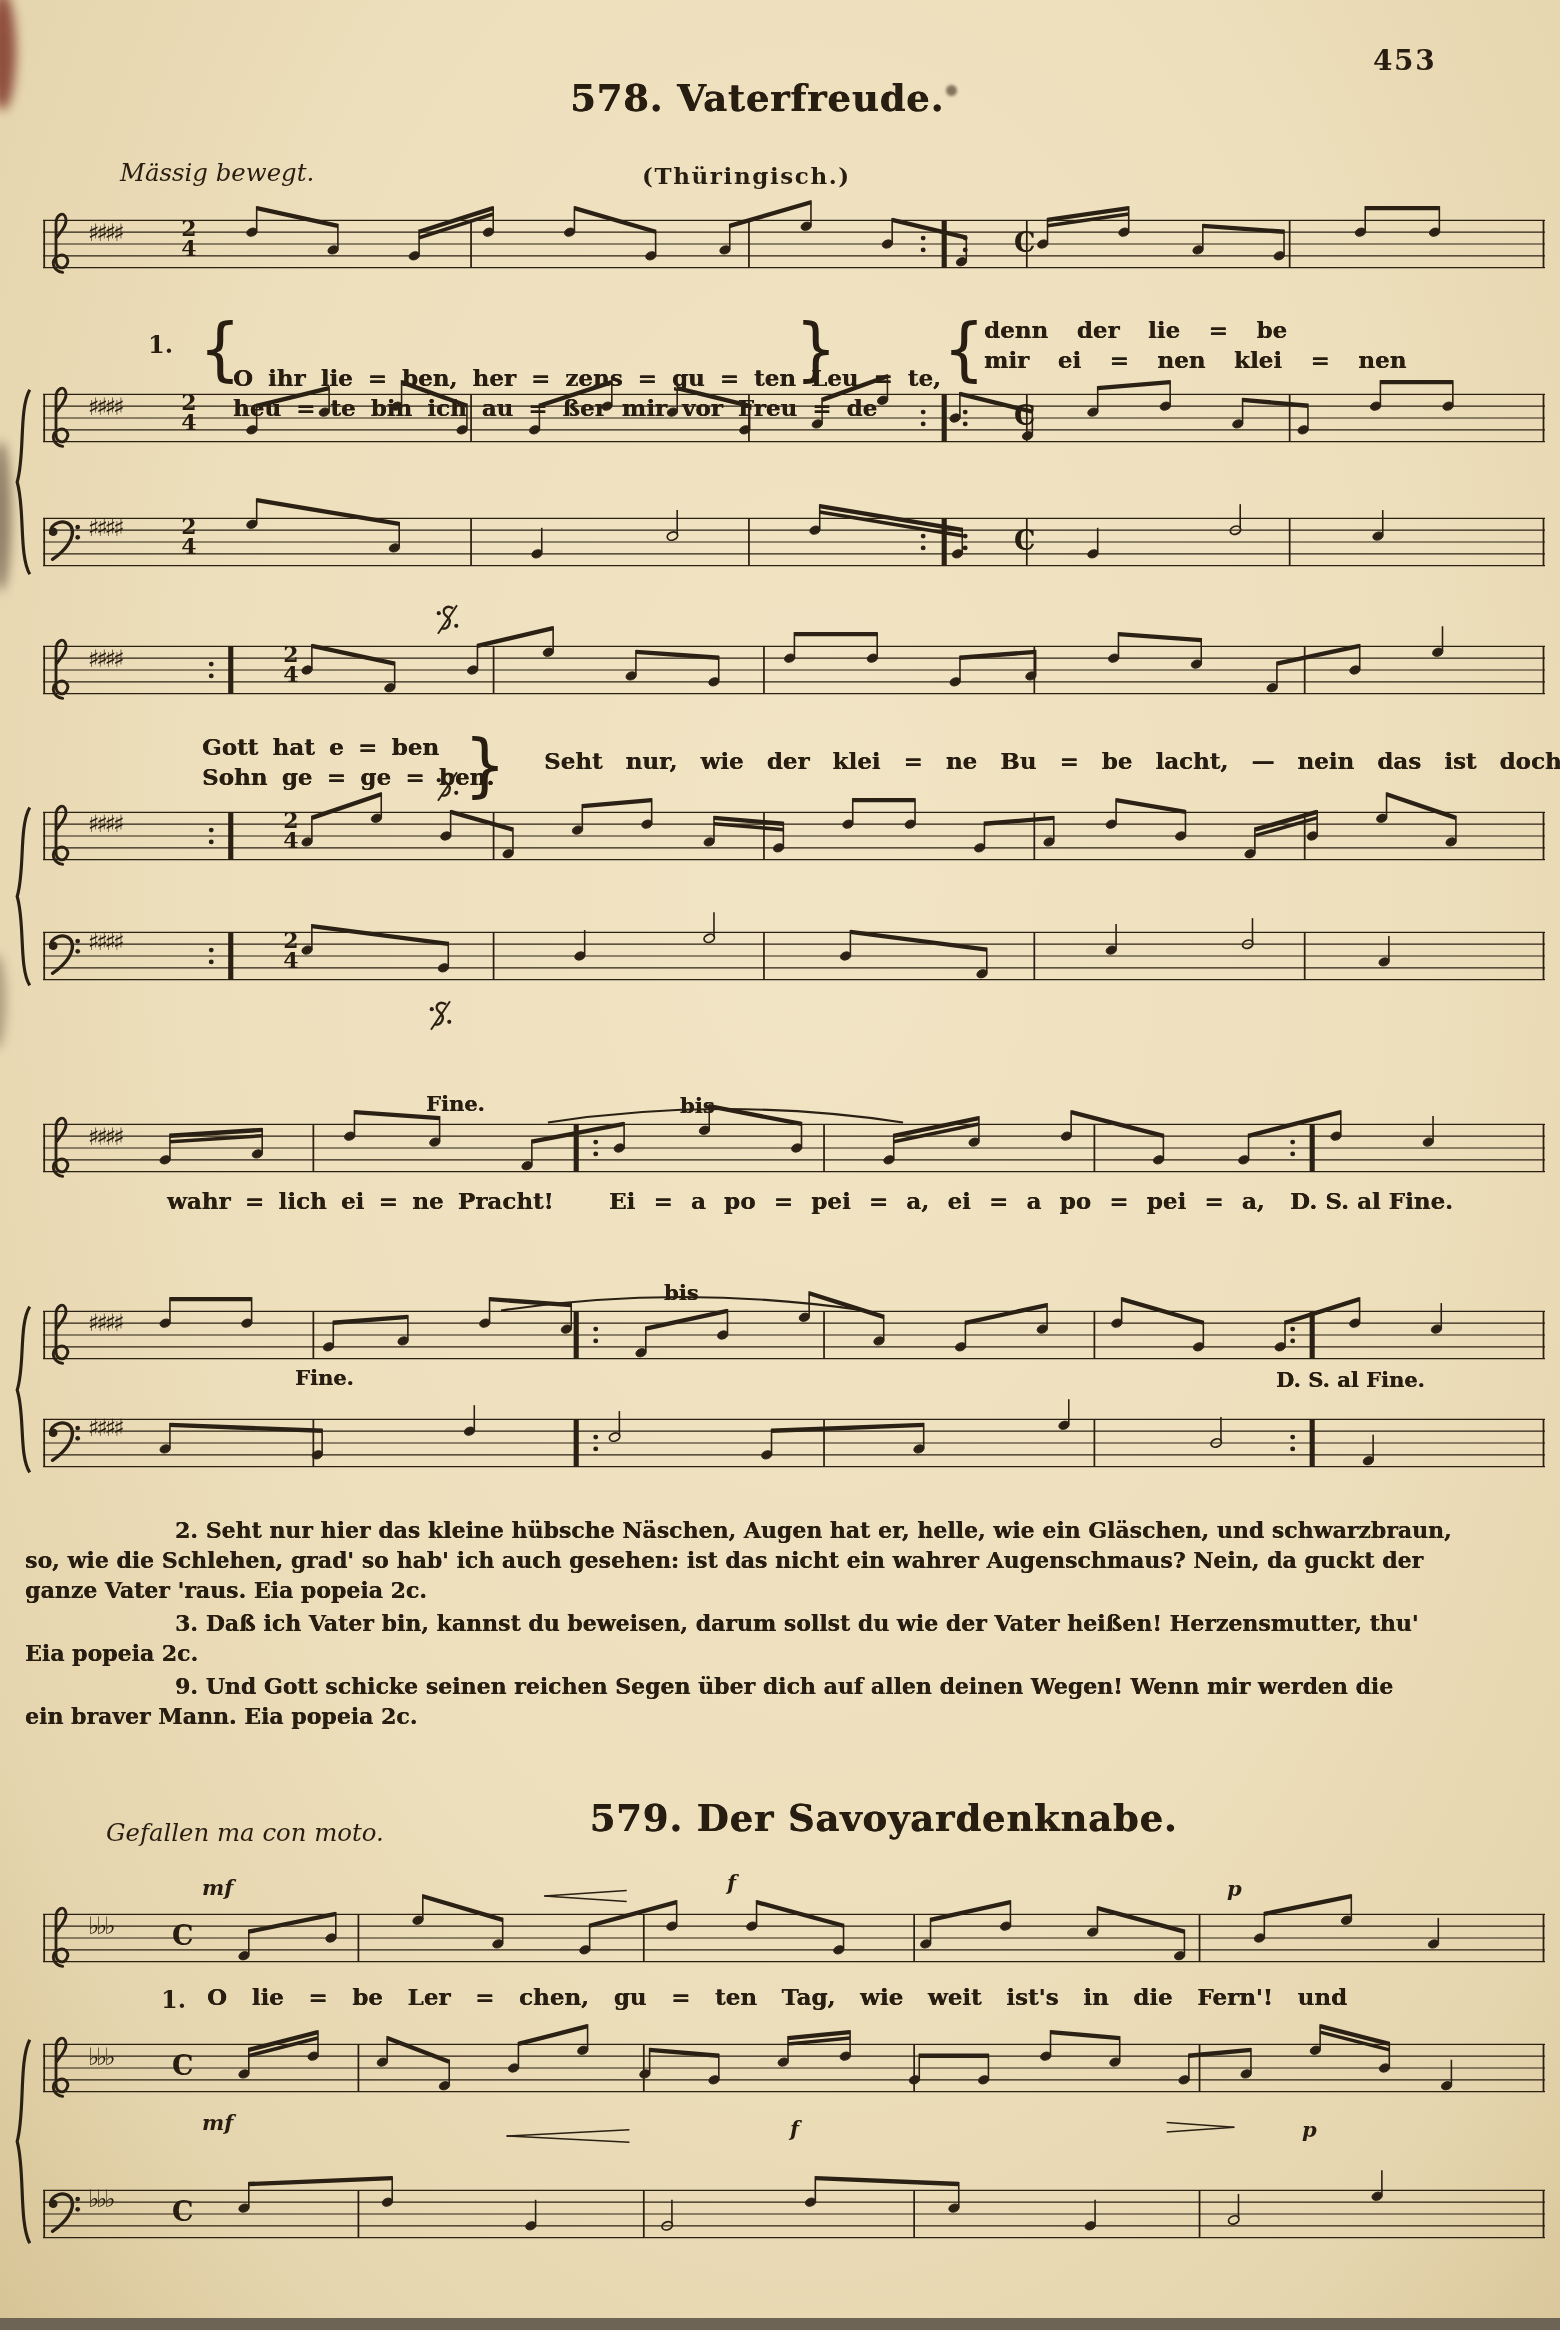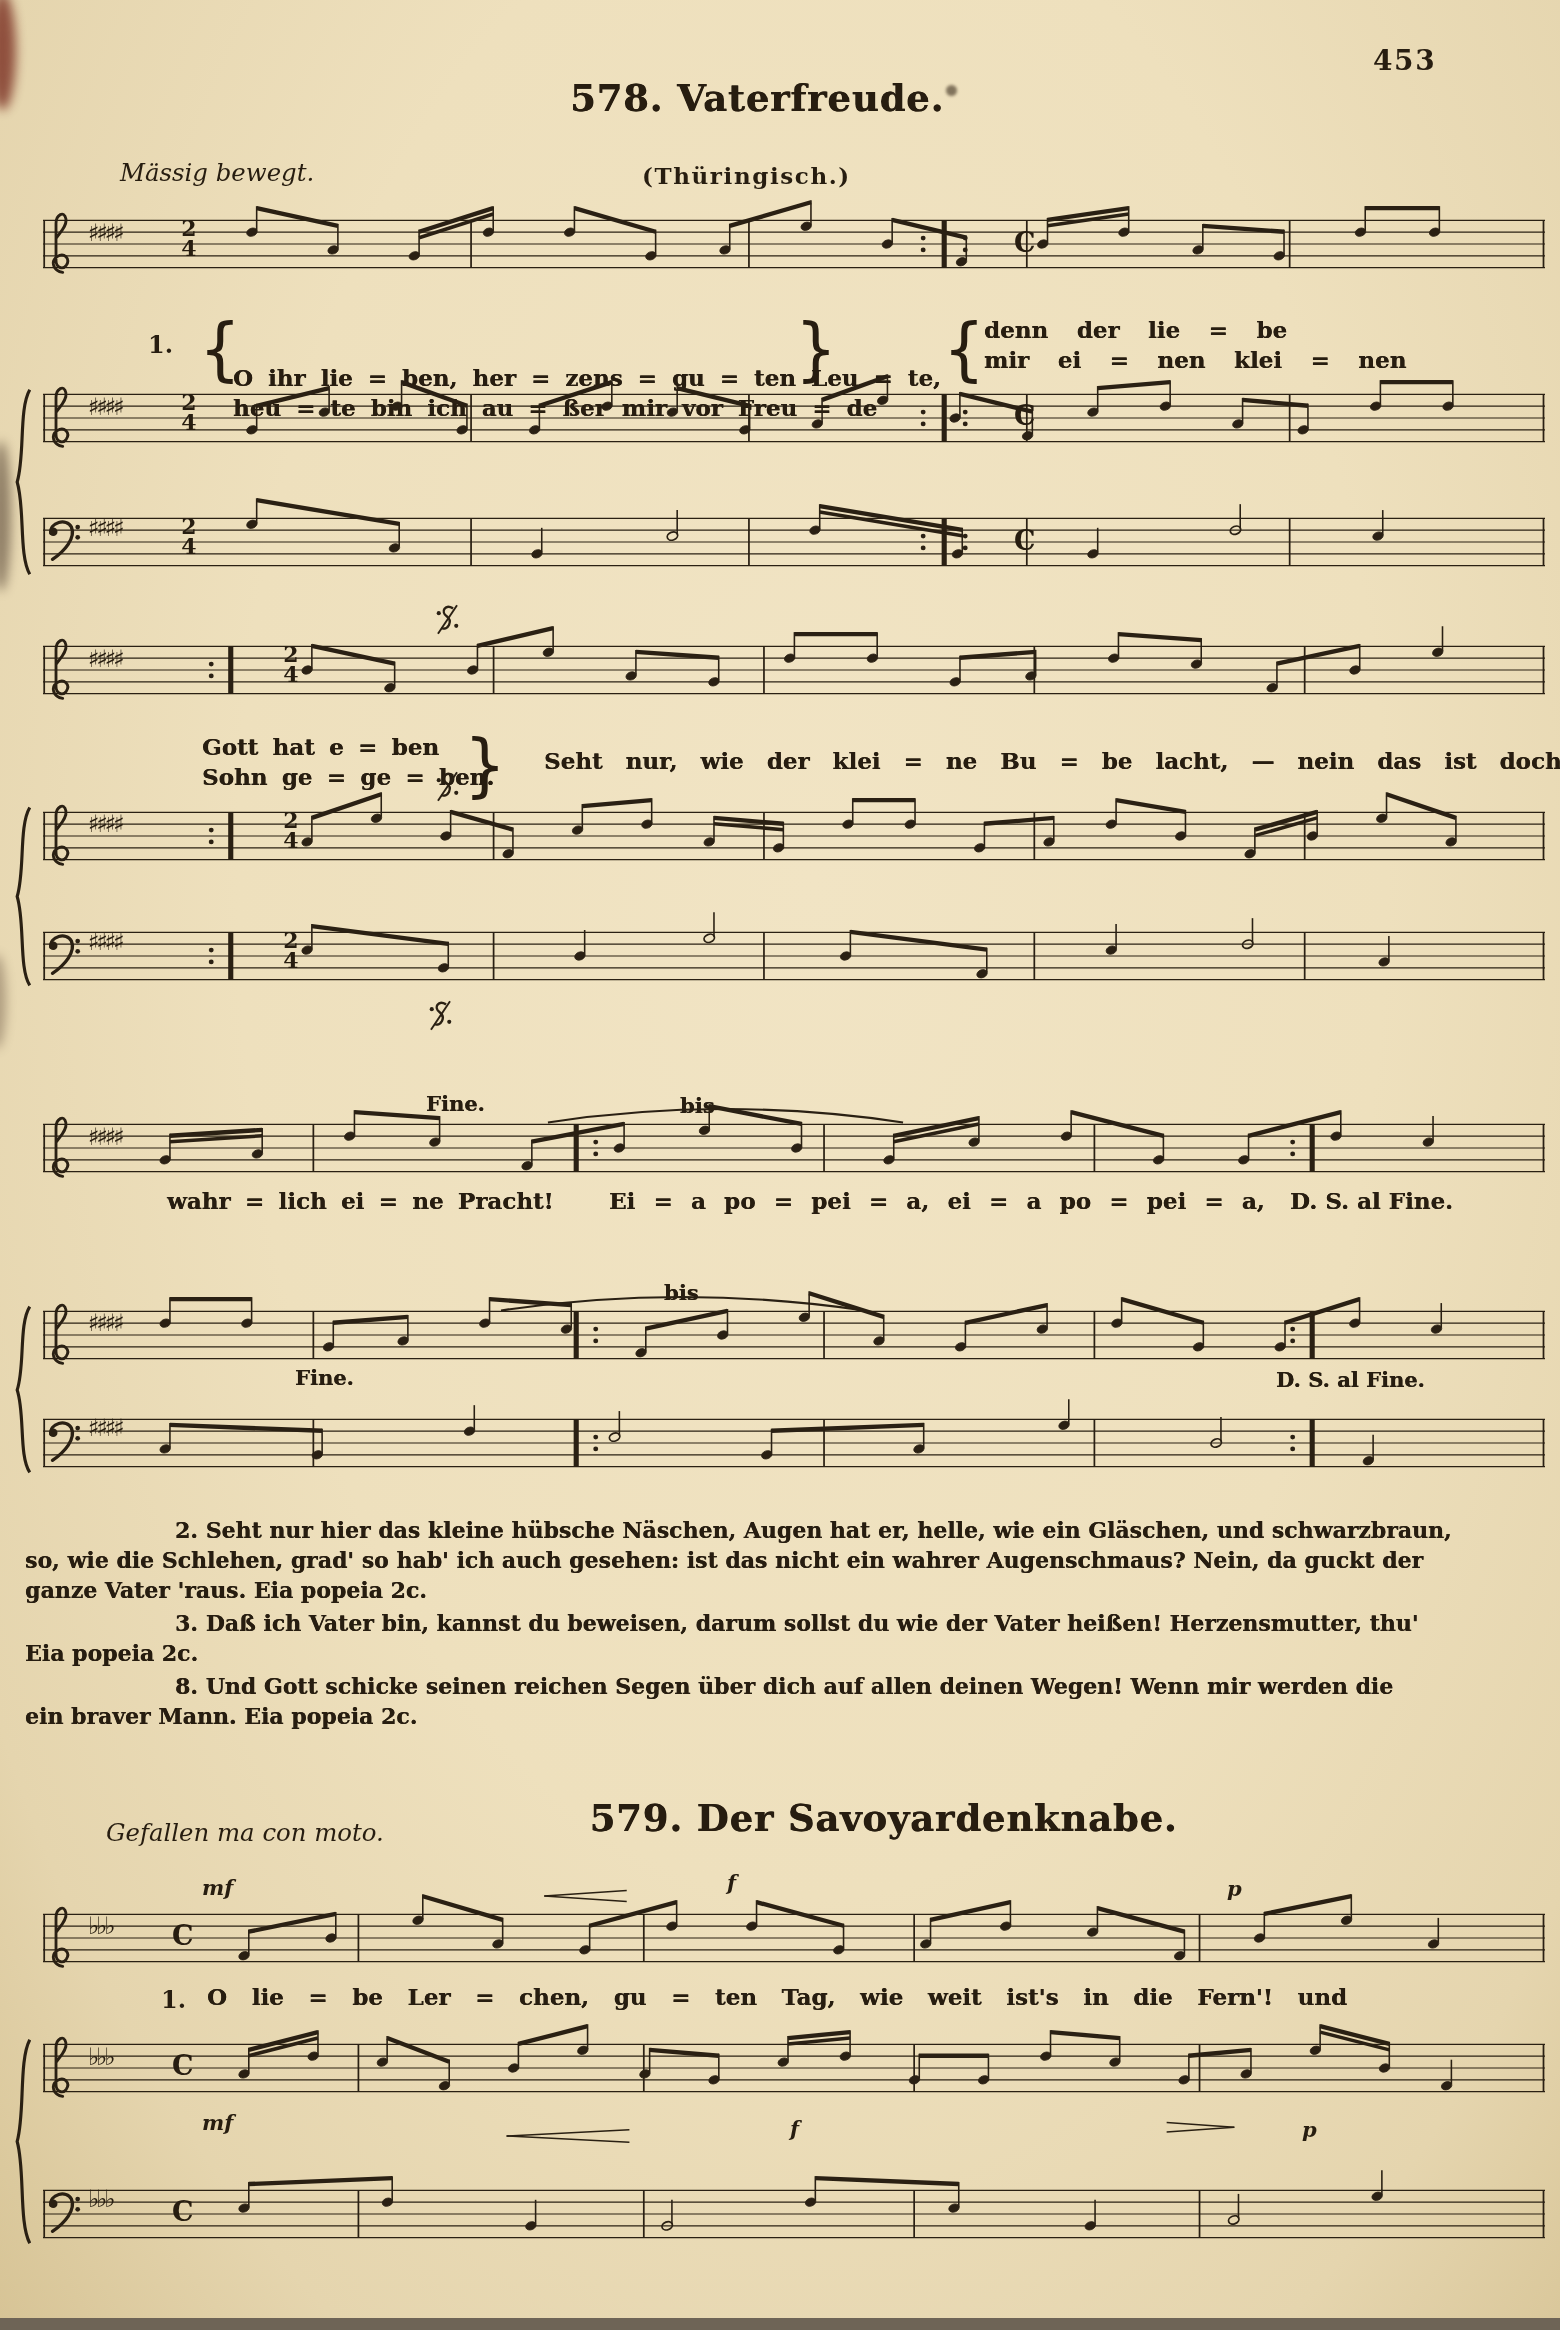--- a/index.html
+++ b/index.html
@@ -643,21 +643,21 @@
   <svg class="bracesvg" style="left:14px;top:1305px;" width="20.5" height="169" viewBox="0 0 26 215">
     <path d="M20 2 C6 24 14 78 4 108 C14 138 6 192 20 213" fill="none" stroke="#2a2013" stroke-width="4"></path>
   </svg>
 
   <div class="verses" style="left:25px;top:1507px;width:1518px;margin-top:8px;">
     <div class="ind">2.  Seht nur hier das kleine hübsche Näschen, Augen hat er, helle, wie ein Gläschen, und schwarzbraun,</div>
     <div>so, wie die Schlehen, grad' so hab' ich auch gesehen: ist das nicht ein wahrer Augenschmaus?  Nein, da guckt der</div>
     <div>ganze Vater 'raus.  Eia popeia 2c.</div>
     <div class="ind vgap">3.  Daß ich Vater bin, kannst du beweisen, darum sollst du wie der Vater heißen!  Herzensmutter, thu'</div>
     <div>Eia popeia 2c.</div>
-    <div class="ind vgap">8.  Und Gott schicke seinen reichen Segen über dich auf allen deinen Wegen!  Wenn mir werden die</div>
+    <div class="ind vgap">9.  Und Gott schicke seinen reichen Segen über dich auf allen deinen Wegen!  Wenn mir werden die</div>
     <div>ein braver Mann.  Eia popeia 2c.</div>
   </div>
 
   <div class="abs tempo" style="left:106px;top:1818px;">Gefallen ma con moto.</div>
   <div class="abs title" style="left:568px;top:1796px;width:631px;">579. Der Savoyardenknabe.</div>
 
   <span class="dyn" style="left:202px;top:1875px;">mf</span>
   <svg class="hairpin" style="left:542px;top:1889px;" width="87" height="14" viewBox="0 0 110 18">
     <line x1="2" y1="9" x2="108" y2="2" stroke="#2a2013" stroke-width="2"></line>
     <line x1="2" y1="9" x2="108" y2="16" stroke="#2a2013" stroke-width="2"></line>

